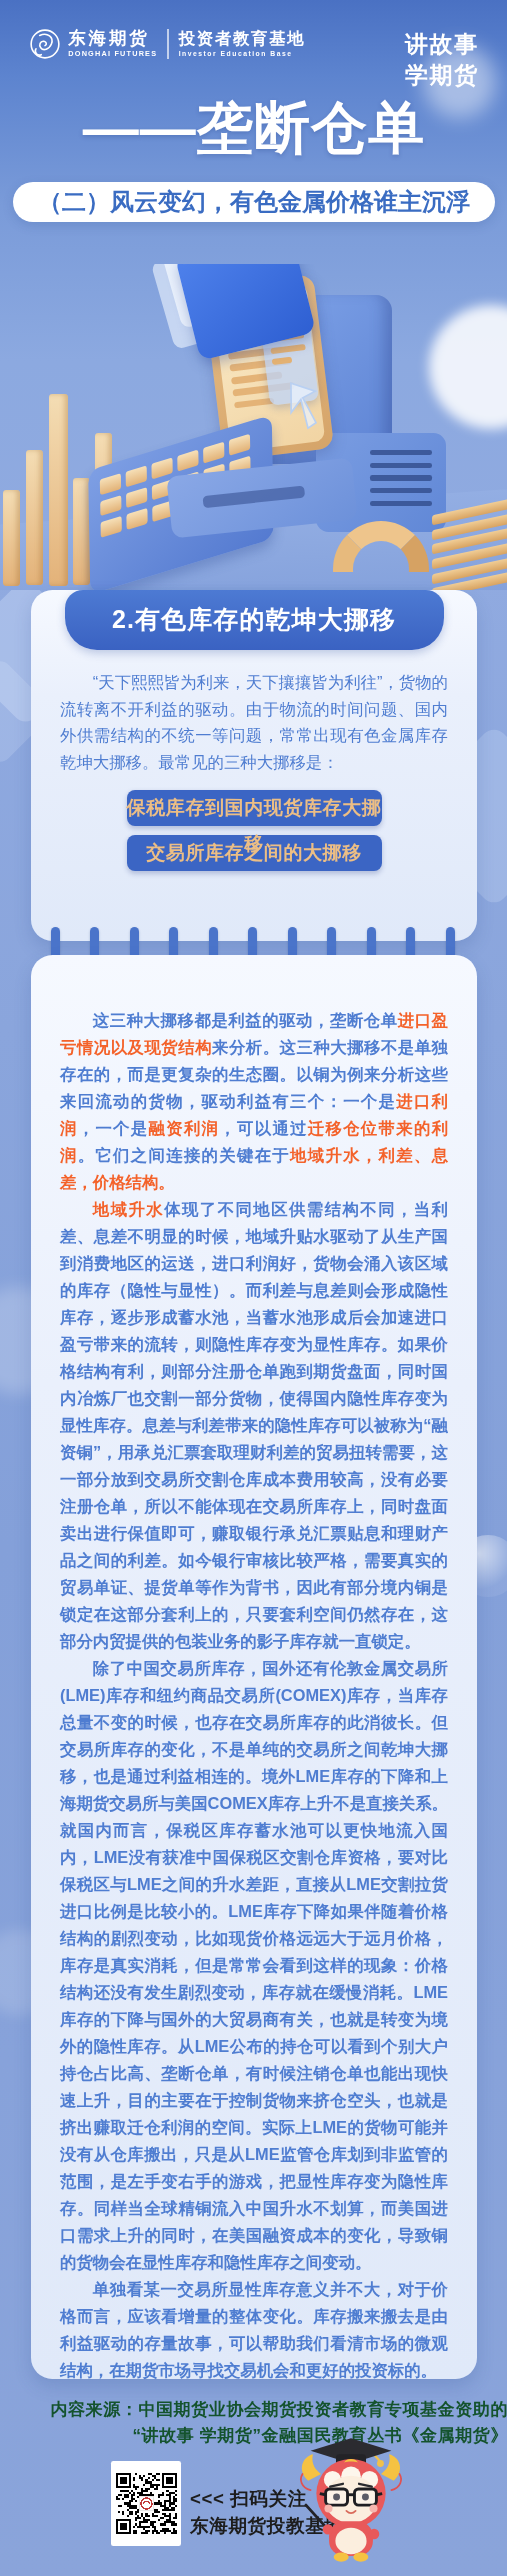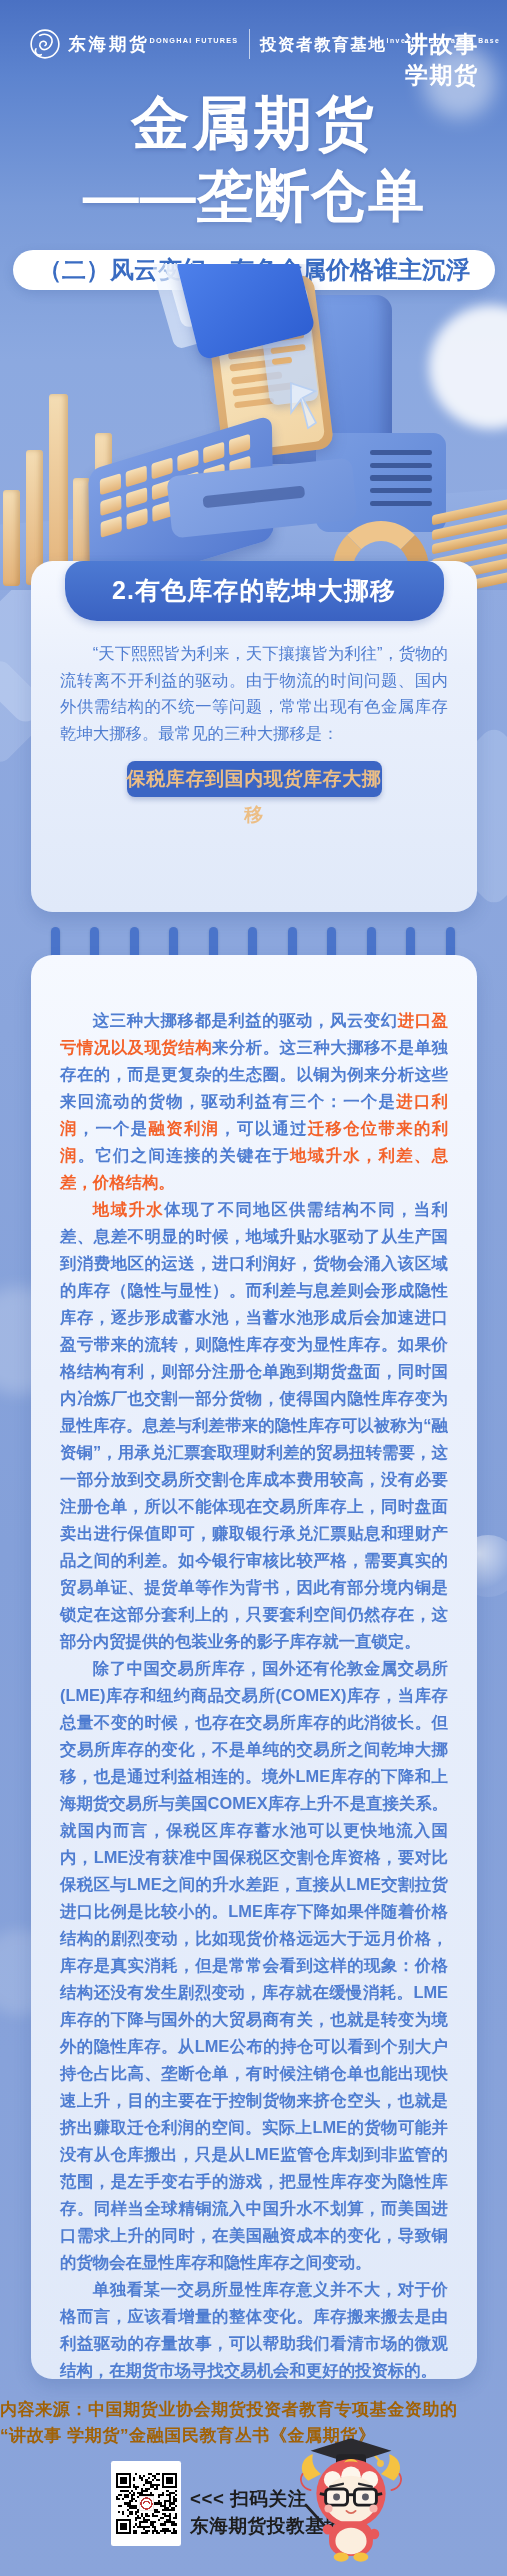--- a/index.html
+++ b/index.html
@@ -16,21 +16,21 @@
   .blob.b4{left:457px;top:1535px;width:62px;height:62px;background:radial-gradient(circle at 35% 30%,rgba(255,255,255,.65),rgba(255,255,255,.08) 60%);}
   .blob.b5{left:-22.6px;top:1930px;width:85px;height:85px;background:rgba(255,255,255,.16);filter:blur(6.8px);}
   .diamond{position:absolute;background:rgba(225,236,255,.30);transform:rotate(45deg);border-radius:13.5px;pointer-events:none;}
   .diamond.d1{left:-28px;top:598px;width:107px;height:107px;}
   .diamond.d2{left:429px;top:751px;width:130px;height:130px;background:rgba(225,236,255,.22);}
   .diamond.d3{left:-40px;top:672px;width:79px;height:79px;background:rgba(225,236,255,.20);}
 
   
   .logo-row{position:absolute;left:29px;top:28px;display:flex;align-items:center;color:#fff;}
   .logo-icon{width:32px;height:32px;margin-right:7.3px;flex:0 0 auto;}
-  .logo-block{display:flex;flex-direction:row;justify-content:center;}
+  .logo-block{display:flex;flex-direction:column;justify-content:center;}
   .logo-cn{font-size:17.5px;font-weight:800;letter-spacing:2.8px;line-height:19px;}
   .logo-en{font-size:7.3px;font-weight:700;letter-spacing:1.2px;line-height:10.2px;margin-top:1.7px;}
   .logo-div{width:1.1px;height:30.5px;background:rgba(255,255,255,.65);margin:0 10.2px;}
   .base-cn{font-size:16.4px;font-weight:600;letter-spacing:1.7px;line-height:19px;}
   .base-en{font-size:6.8px;font-weight:600;letter-spacing:1.5px;line-height:10.2px;margin-top:1.7px;}
   .slogan{position:absolute;right:29px;top:29px;text-align:right;color:#fff;font-size:23px;font-weight:800;line-height:31px;letter-spacing:1.7px;}
 
   
   .hero{position:absolute;left:0;top:89px;width:508px;text-align:center;color:#fff;}
   .hero-title{font-size:58px;font-weight:800;letter-spacing:3.4px;line-height:68px;text-shadow:0 1.7px 4.5px rgba(30,60,130,.25);}
@@ -71,21 +71,21 @@
   .arch{position:absolute;left:333px;top:257px;width:96px;height:51px;overflow:hidden;}
   .arch i{position:absolute;left:0;top:0;width:96px;height:96px;border-radius:50%;border:20.3px solid #ddad72;box-sizing:border-box;
     border-color:#eec58c #d6a263 #c89554 #e7ba7d;}
   .fins{position:absolute;left:432px;top:243px;width:79px;}
   .fins i{display:block;height:9.6px;border-radius:2.8px;margin-bottom:5.1px;background:linear-gradient(180deg,#f0cd96,#d8a361);transform:skewY(-12deg);}
 
   
   .card{position:absolute;left:31px;width:446px;border-radius:21.4px;
     background:linear-gradient(180deg,#f6f9ff 0%,#eaf0fc 30%,#e0e9f9 100%);
     box-shadow:0 8px 17px rgba(40,70,140,.18);}
-  .card1{top:561px;height:351px;}
+  .card1{top:590px;height:351px;}
   .card2{top:955px;height:1424px;}
   .tab{position:relative;margin:0 auto;width:379px;height:60px;border-radius:18px 18px 32px 32px;
     background:linear-gradient(180deg,#4d7ad3,#3a62c2);
     color:#fff;font-size:25px;font-weight:800;text-align:center;line-height:59px;letter-spacing:1.1px;
     box-shadow:0 3.4px 8px rgba(40,70,150,.25);}
   .intro{margin:19px 29px 0;font-size:16.4px;line-height:26.5px;color:#4f7dd1;font-weight:400;
     text-align:justify;text-indent:2em;}
   .badge{width:255px;height:36px;margin:9px auto 0;border-radius:8px;background:#3b65c4;
     color:#ecbe85;font-size:19px;font-weight:800;text-align:center;line-height:36px;letter-spacing:0.6px;
     box-shadow:0 2.3px 5.6px rgba(35,60,130,.25);}
@@ -96,21 +96,21 @@
   .binding span{position:absolute;top:0;width:8.5px;height:42px;border-radius:4.5px;background:#4a74ca;
     box-shadow:0 1.1px 2.3px rgba(30,55,120,.3);}
 
   
   .paragraphs{padding:52px 29px 0;}
   .body-para{margin:0;font-size:16.4px;line-height:27px;color:#4f7dd1;font-weight:600;
     text-align:justify;text-indent:2em;}
   .body-para .hl{color:#f4622a;}
 
   
-  .source{position:absolute;left:0;top:2397px;width:508px;text-align:left;color:#a16207;
+  .source{position:absolute;left:0;top:2397px;width:508px;text-align:right;color:#14532d;
     font-size:17px;font-weight:700;line-height:26px;letter-spacing:0.6px;}
   .qr-box{position:absolute;left:111px;top:2461px;width:70px;height:85px;background:#fff;border-radius:2.3px;
     display:flex;align-items:center;justify-content:center;}
   .qr-caption{position:absolute;left:190px;top:2485px;color:#1d1d1d;font-size:18.6px;font-weight:700;line-height:27px;letter-spacing:0.6px;}
   .mascot{position:absolute;left:293px;top:2437px;width:116px;height:127px;}
 </style>
 </head>
 <body>
 
 <div class="blob b1"></div>
@@ -137,21 +137,20 @@
     <div class="base-cn">投资者教育基地</div>
     <div class="base-en">Investor Education Base</div>
   </div>
 </div>
 <div class="slogan">
   <div>讲故事</div>
   <div>学期货</div>
 </div>
 
 <div class="hero">
-  <div class="hero-title">金属期货</div>
   <div class="hero-sub">——垄断仓单</div>
   <div><span class="hero-pill">（二）风云变幻，有色金属价格谁主沉浮</span></div>
 </div>
 
 <div class="illus">
   <div class="desk"></div>
   <div class="bar" style="left:3.4px;top:226px;width:17px;height:96px;"></div>
   <div class="bar" style="left:26px;top:186px;width:17px;height:135px;"></div>
   <div class="bar" style="left:49px;top:130px;width:19px;height:192px;"></div>
   <div class="bar" style="left:73px;top:214px;width:17px;height:107px;"></div>
@@ -222,39 +221,40 @@
       <i></i>
       <i></i>
       <i></i>
     </div>
 </div>
 
 <section class="card card1">
   <div class="tab">2.有色库存的乾坤大挪移</div>
   <p class="intro">“天下熙熙皆为利来，天下攘攘皆为利往”，货物的流转离不开利益的驱动。由于物流的时间问题、国内外供需结构的不统一等问题，常常出现有色金属库存乾坤大挪移。最常见的三种大挪移是：</p>
   <div class="badge first">保税库存到国内现货库存大挪移</div>
+  <div class="badge">交易所库存之间的大挪移</div>
 </section>
 
 <div class="binding" id="binding">
     <span style="left: 51px;"></span>
     <span style="left: 90px;"></span>
     <span style="left: 130px;"></span>
     <span style="left: 169px;"></span>
     <span style="left: 209px;"></span>
     <span style="left: 248px;"></span>
     <span style="left: 288px;"></span>
     <span style="left: 327px;"></span>
     <span style="left: 367px;"></span>
     <span style="left: 406px;"></span>
     <span style="left: 446px;"></span>
   </div>
 
 <section class="card card2">
   <div class="paragraphs">
-      <p class="body-para"><span>这三种大挪移都是利益的驱动，风云变幻</span><span class="hl">进口盈亏情况以及现货结构</span><span>来分析。这三种大挪移不是单独存在的，而是更复杂的生态圈。以铜为例来分析这些来回流动的货物，驱动利益有三个：一个是</span><span class="hl">进口利润</span><span>，一个是</span><span class="hl">融资利润</span><span>，可以通过</span><span class="hl">迁移仓位带来的利润</span><span>。它们之间连接的关键在于</span><span class="hl">地域升水，利差、息差，价格结构。</span></p>
+      <p class="body-para"><span>这三种大挪移都是利益的驱动，垄断仓单</span><span class="hl">进口盈亏情况以及现货结构</span><span>来分析。这三种大挪移不是单独存在的，而是更复杂的生态圈。以铜为例来分析这些来回流动的货物，驱动利益有三个：一个是</span><span class="hl">进口利润</span><span>，一个是</span><span class="hl">融资利润</span><span>，可以通过</span><span class="hl">迁移仓位带来的利润</span><span>。它们之间连接的关键在于</span><span class="hl">地域升水，利差、息差，价格结构。</span></p>
       <p class="body-para"><span class="hl">地域升水</span><span>体现了不同地区供需结构不同，当利差、息差不明显的时候，地域升贴水驱动了从生产国到消费地区的运送，进口利润好，货物会涌入该区域的库存（隐性与显性）。而利差与息差则会形成隐性库存，逐步形成蓄水池，当蓄水池形成后会加速进口盈亏带来的流转，则隐性库存变为显性库存。如果价格结构有利，则部分注册仓单跑到期货盘面，同时国内冶炼厂也交割一部分货物，使得国内隐性库存变为显性库存。息差与利差带来的隐性库存可以被称为“融资铜”，用承兑汇票套取理财利差的贸易扭转需要，这一部分放到交易所交割仓库成本费用较高，没有必要注册仓单，所以不能体现在交易所库存上，同时盘面卖出进行保值即可，赚取银行承兑汇票贴息和理财产品之间的利差。如今银行审核比较严格，需要真实的贸易单证、提货单等作为背书，因此有部分境内铜是锁定在这部分套利上的，只要套利空间仍然存在，这部分内贸提供的包装业务的影子库存就一直锁定。</span></p>
       <p class="body-para"><span>除了中国交易所库存，国外还有伦敦金属交易所(LME)库存和纽约商品交易所(COMEX)库存，当库存总量不变的时候，也存在交易所库存的此消彼长。但交易所库存的变化，不是单纯的交易所之间乾坤大挪移，也是通过利益相连的。境外LME库存的下降和上海期货交易所与美国COMEX库存上升不是直接关系。就国内而言，保税区库存蓄水池可以更快地流入国内，LME没有获准中国保税区交割仓库资格，要对比保税区与LME之间的升水差距，直接从LME交割拉货进口比例是比较小的。LME库存下降如果伴随着价格结构的剧烈变动，比如现货价格远远大于远月价格，库存是真实消耗，但是常常会看到这样的现象：价格结构还没有发生剧烈变动，库存就在缓慢消耗。LME库存的下降与国外的大贸易商有关，也就是转变为境外的隐性库存。从LME公布的持仓可以看到个别大户持仓占比高、垄断仓单，有时候注销仓单也能出现快速上升，目的主要在于控制货物来挤仓空头，也就是挤出赚取迁仓利润的空间。实际上LME的货物可能并没有从仓库搬出，只是从LME监管仓库划到非监管的范围，是左手变右手的游戏，把显性库存变为隐性库存。同样当全球精铜流入中国升水不划算，而美国进口需求上升的同时，在美国融资成本的变化，导致铜的货物会在显性库存和隐性库存之间变动。</span></p>
       <p class="body-para"><span>单独看某一交易所显性库存意义并不大，对于价格而言，应该看增量的整体变化。库存搬来搬去是由利益驱动的存量故事，可以帮助我们看清市场的微观结构，在期货市场寻找交易机会和更好的投资标的。</span></p>
     </div>
 </section>
 
 <div class="source">
   <div>内容来源：中国期货业协会期货投资者教育专项基金资助的</div>
   <div>“讲故事 学期货”金融国民教育丛书《金属期货》</div>
 </div>

